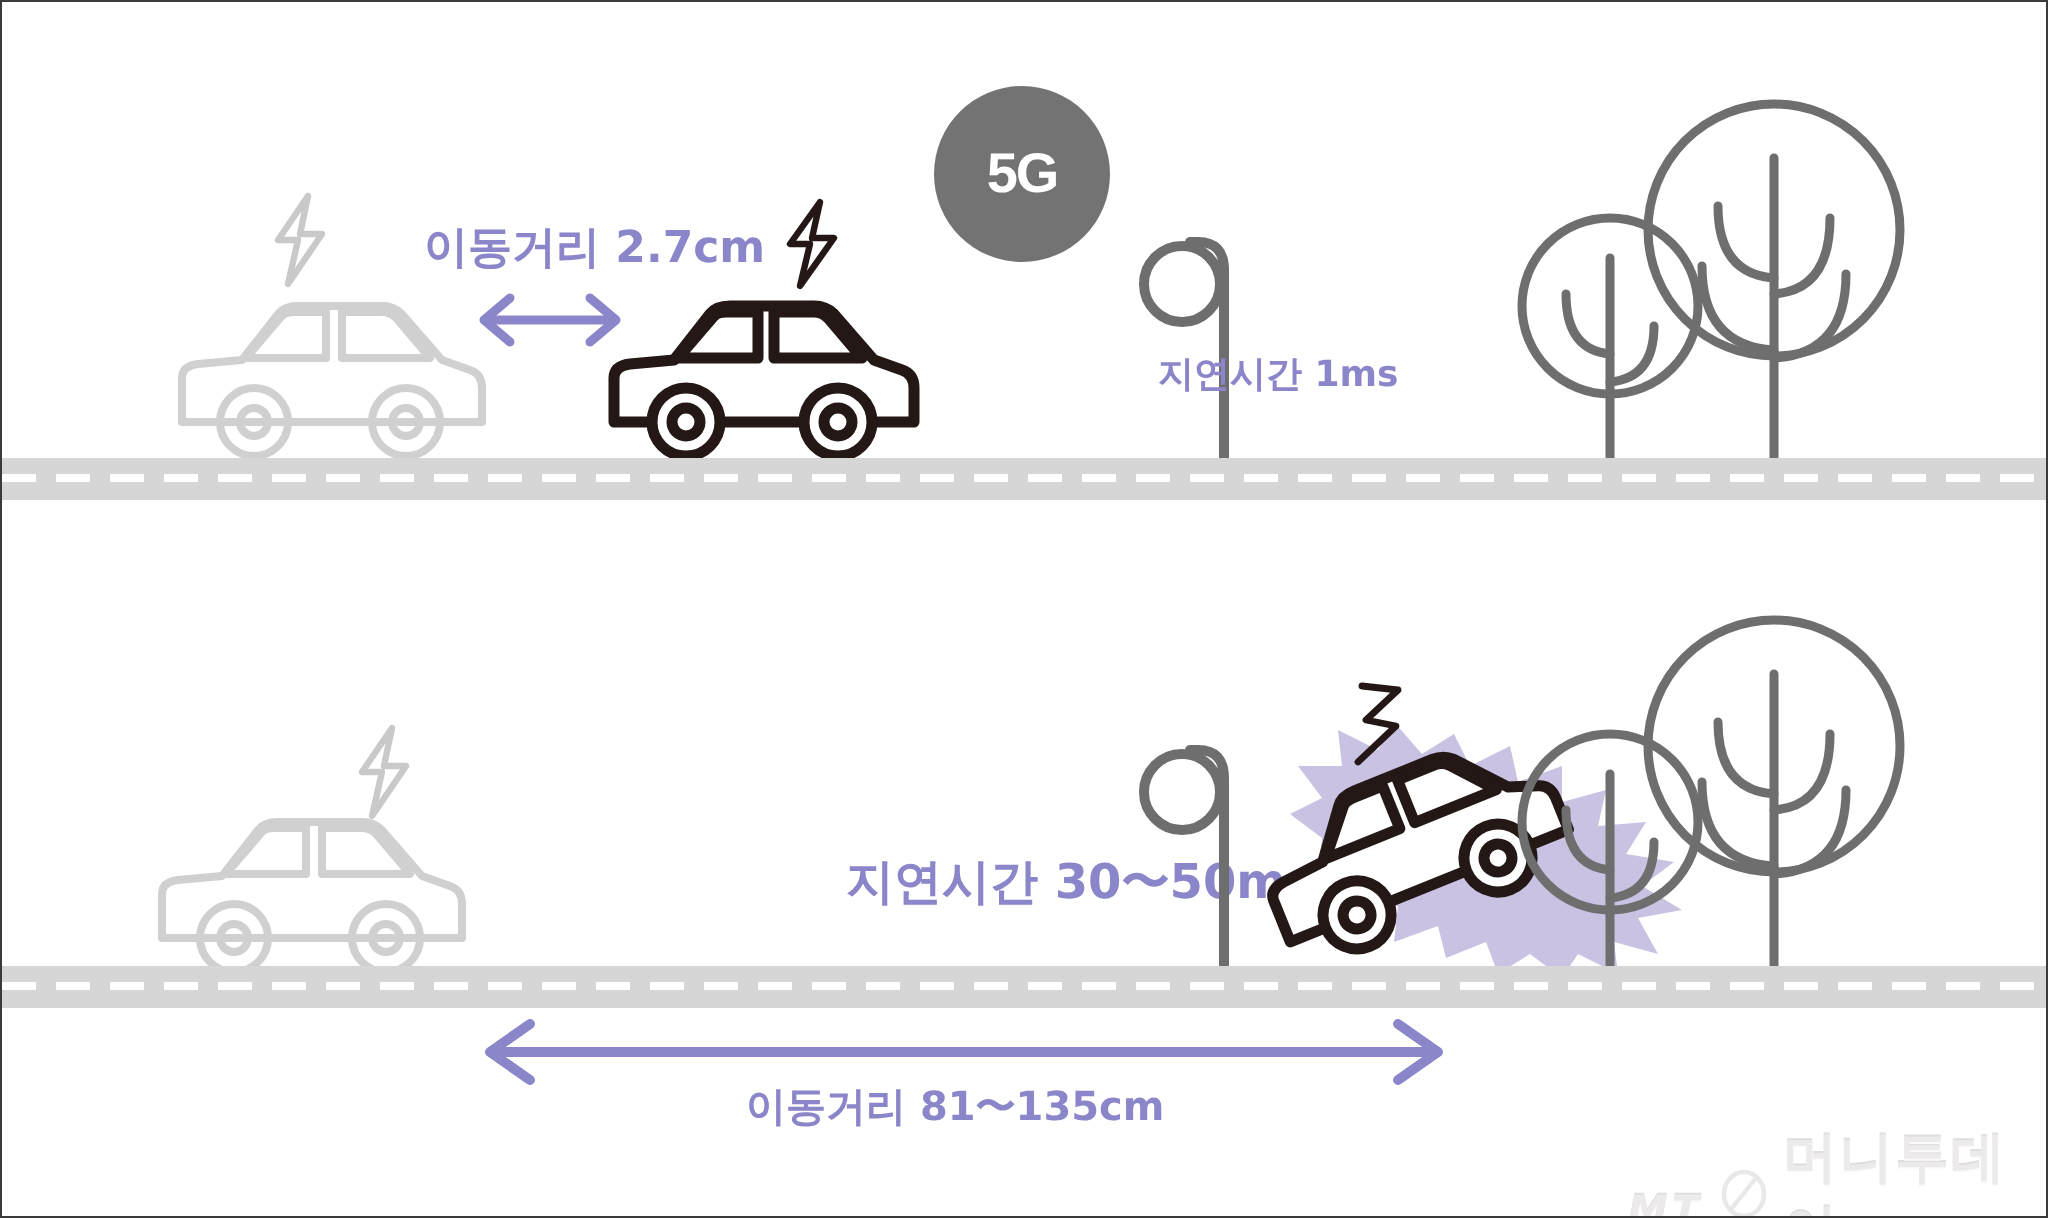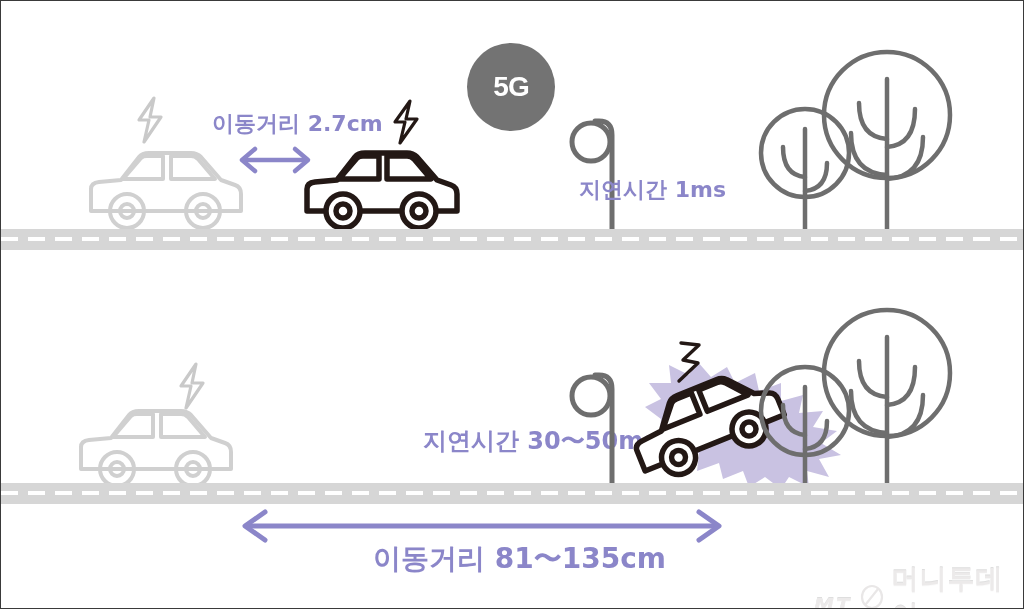--- a/index.html
+++ b/index.html
@@ -20,23 +20,23 @@
     position:absolute;width:88px;height:88px;border-radius:50%;
     background:#737373;color:#ffffff;display:flex;align-items:center;justify-content:center;
     font-size:28px;font-weight:bold;letter-spacing:-1px;font-family:"Liberation Sans",sans-serif;
   }
   
   .lbl{
     position:absolute;color:#8b86c9;font-weight:bold;white-space:nowrap;
     font-family:"DejaVu Sans","Liberation Sans",sans-serif;
   }
   .lbl-move-5g{font-size:22px;}
-  .lbl-delay-5g{font-size:22px;}
+  .lbl-delay-5g{font-size:18px;}
   .lbl-delay-4g{font-size:24px;}
-  .lbl-move-4g{font-size:28px;}
+  .lbl-move-4g{font-size:20px;}
   
   .watermark{
     position:absolute;display:flex;align-items:center;gap:6px;
     color:#eceaea;font-size:27px;font-weight:bold;
     text-shadow:0 1px 0 #fbfbfb, 0 -1px 0 #dedede;
     font-family:"DejaVu Sans","Liberation Sans",sans-serif;
     letter-spacing:1px;
   }
   .watermark .mt{font-style:italic;font-size:20px;letter-spacing:2px;margin-top:16px;}
   svg{display:block;overflow:visible;}

